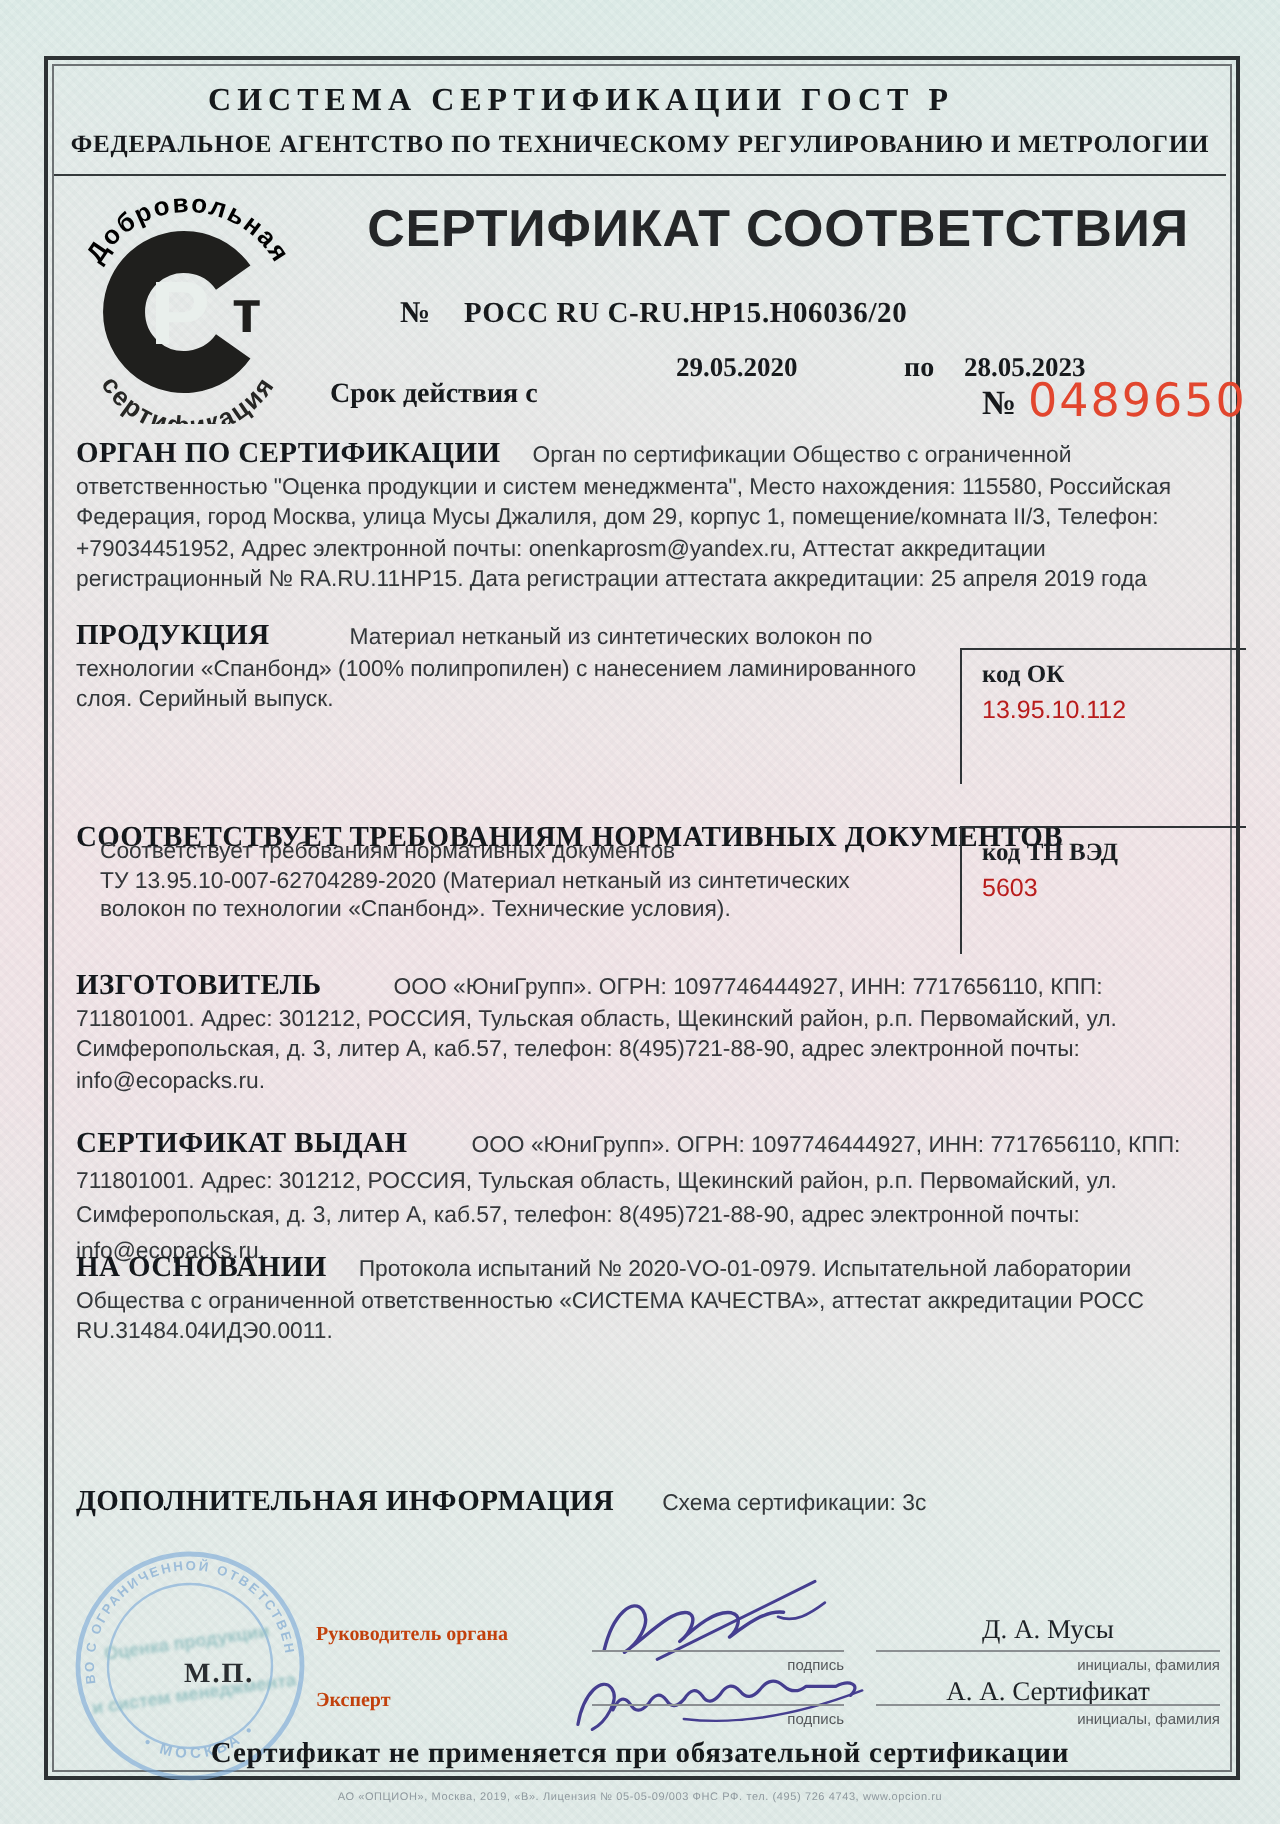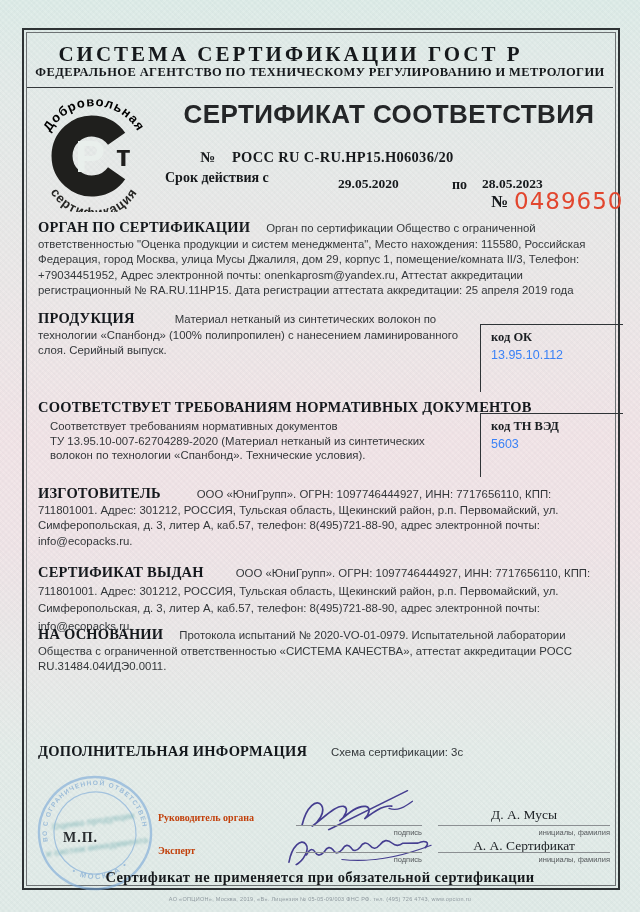--- a/index.html
+++ b/index.html
@@ -12,40 +12,40 @@
   .texture{
     position:absolute;inset:0;pointer-events:none;opacity:.5;
     background:
       repeating-linear-gradient(45deg,rgba(255,255,255,.12) 0 2px,rgba(120,160,150,.05) 2px 4px),
       repeating-linear-gradient(-45deg,rgba(255,255,255,.10) 0 2px,rgba(150,130,140,.04) 2px 4px);
   }
   .abs{position:absolute;}
   .border-outer{left:22px;top:28px;width:594px;height:858px;border:2px solid #2d3234;}
   .border-inner{position:absolute;inset:2px;border:1px solid #6d7274;}
   .serifb{font-family:"Liberation Serif",serif;font-weight:bold;color:#16191c;}
-  .hdr1{left:0;width:581px;top:42px;text-align:center;font-size:21px;letter-spacing:3px;}
+  .hdr1{left:0;width:581px;top:42px;text-align:center;font-size:16px;letter-spacing:3px;}
   .hdr2{left:0;width:640px;top:65px;text-align:center;font-size:12.5px;letter-spacing:.4px;}
   .divider{left:27px;top:87px;width:586px;border-top:1.6px solid #34393b;}
   .doc-title{left:168px;top:99px;width:442px;text-align:center;font-size:26px;font-weight:bold;color:#242628;letter-spacing:.4px;font-family:"Liberation Sans",sans-serif;}
   .certno-label{left:200px;top:149px;font-size:15px;}
   .certno{left:232px;top:149px;font-size:14.5px;letter-spacing:.3px;}
-  .val-label{left:165px;top:170px;font-size:14px;}
+  .val-label{left:165px;top:190px;font-size:14px;}
   .val-from{left:338px;top:176px;font-size:13.5px;}
   .val-po{left:452px;top:177px;font-size:14px;}
   .val-to{left:482px;top:176px;font-size:13.5px;}
   .blankno-label{left:491px;top:192px;font-size:17px;}
   .blankno{left:514px;top:188px;font-size:23px;color:#e2462e;letter-spacing:1px;font-family:"DejaVu Sans",sans-serif;}
   .sec{line-height:14.6px;color:#33373a;}
-  .sec-label{font-family:"Liberation Serif",serif;font-weight:bold;font-size:14.5px;color:#14181c;letter-spacing:.2px;}
+  .sec-label{font-family:"Liberation Serif",serif;font-weight:bold;font-size:14.5px;color:#14181c;letter-spacing:.2px;margin-top:12px;}
   .sec-body{font-size:11.4px;color:#33373a;}
   .gap16{margin-right:16px;} .gap24{margin-right:24px;} .gap32{margin-right:32px;} .gap36{margin-right:36px;} .gap40{margin-right:40px;}
   .prewrap{white-space:pre-line;}
   .codebox{border-top:1.2px solid #2e3336;border-left:1.2px solid #2e3336;padding:5px 0 0 10px;}
   .codebox .cb-label{font-family:"Liberation Serif",serif;font-weight:bold;font-size:12.5px;color:#1a1e22;}
-  .codebox .cb-value{font-size:12.5px;color:#3b82f6;margin-top:3px;}
+  .codebox .cb-value{font-size:12.5px;color:#b91c1c;margin-top:3px;}
   .sig-line{border-bottom:1.1px solid #8b8f92;}
   .sig-caption{font-size:7.5px;color:#55595c;text-align:right;}
   .sig-name{font-family:"Liberation Serif",serif;font-size:13.5px;color:#1d2125;text-align:center;}
   .role{font-family:"Liberation Serif",serif;font-weight:bold;font-size:10px;color:#c2410c;}
   .mp{font-family:"Liberation Serif",serif;font-weight:bold;font-size:14px;color:#2a2e31;letter-spacing:1px;}
   .footer-note{left:40px;top:869px;width:560px;text-align:center;font-size:14.5px;letter-spacing:.4px;}
   .microprint{left:0;top:896px;width:640px;text-align:center;font-size:5.5px;color:#8e989e;letter-spacing:.3px;}
   .stamp-wrap{left:20px;top:758px;width:150px;height:150px;opacity:.6;transform:rotate(-8deg);}
   .sig-ink{stroke:#453e90;fill:none;stroke-linecap:round;stroke-linejoin:round;}
 </style>
@@ -146,21 +146,21 @@
     </text>
     <text font-family="Liberation Sans, sans-serif" font-size="7.5" font-weight="bold" fill="#6f9fd0" letter-spacing="2">
       <textPath href="#st-bot" startOffset="50%" text-anchor="middle">• МОСКВА •</textPath>
     </text>
     <g filter="url(#smudge)" opacity=".85">
       <text x="75" y="66" text-anchor="middle" font-family="Liberation Sans, sans-serif" font-size="9" font-weight="bold" fill="#58a0a4">Оценка продукции</text>
       <text x="75" y="92" text-anchor="middle" font-family="Liberation Sans, sans-serif" font-size="9" font-weight="bold" fill="#58a0a4">и систем менеджмента</text>
     </g>
   </svg>
 </div>
-<div class="abs mp" style="left:63px;top:830px">М.П.</div>
+<div class="abs mp" style="left:92px;top:830px">М.П.</div>
 
 <div class="abs role" style="left:158px;top:812px">Руководитель органа</div>
 <div class="abs" style="left:293px;top:792px;width:132px;height:36px;transform:rotate(-5deg)">
   <svg width="132" height="36" viewBox="0 0 132 36">
     <path class="sig-ink" stroke-width="1.7" d="M8 28 C14 10 25 3 29 10 C33 17 24 27 18 30 C30 23 43 11 51 13 C57 15 51 24 46 27 C55 20 65 13 73 15 C79 17 75 24 71 27 C79 22 90 15 99 17"></path>
     <path class="sig-ink" stroke-width="1.5" d="M34 35 L116 3"></path>
     <path class="sig-ink" stroke-width="1.3" d="M96 19 C104 23 112 19 120 14"></path>
   </svg>
 </div>
 <div class="abs sig-line" style="left:296px;top:825px;width:126px"></div>

